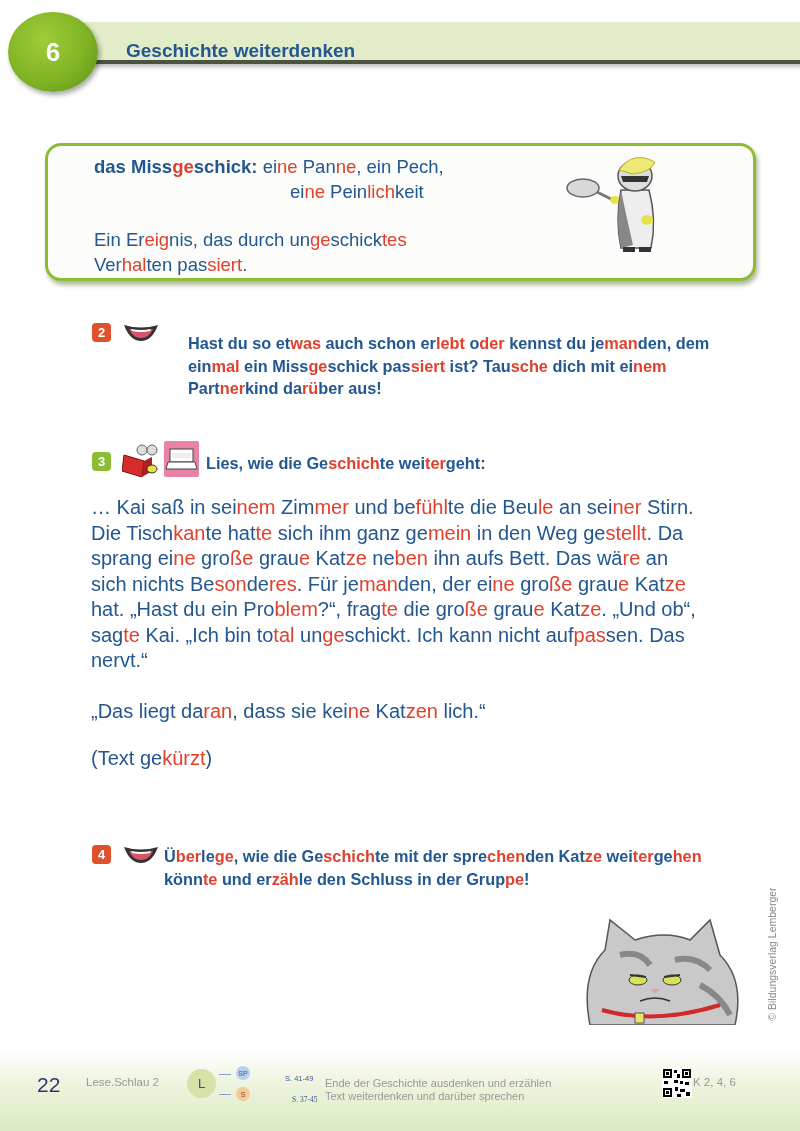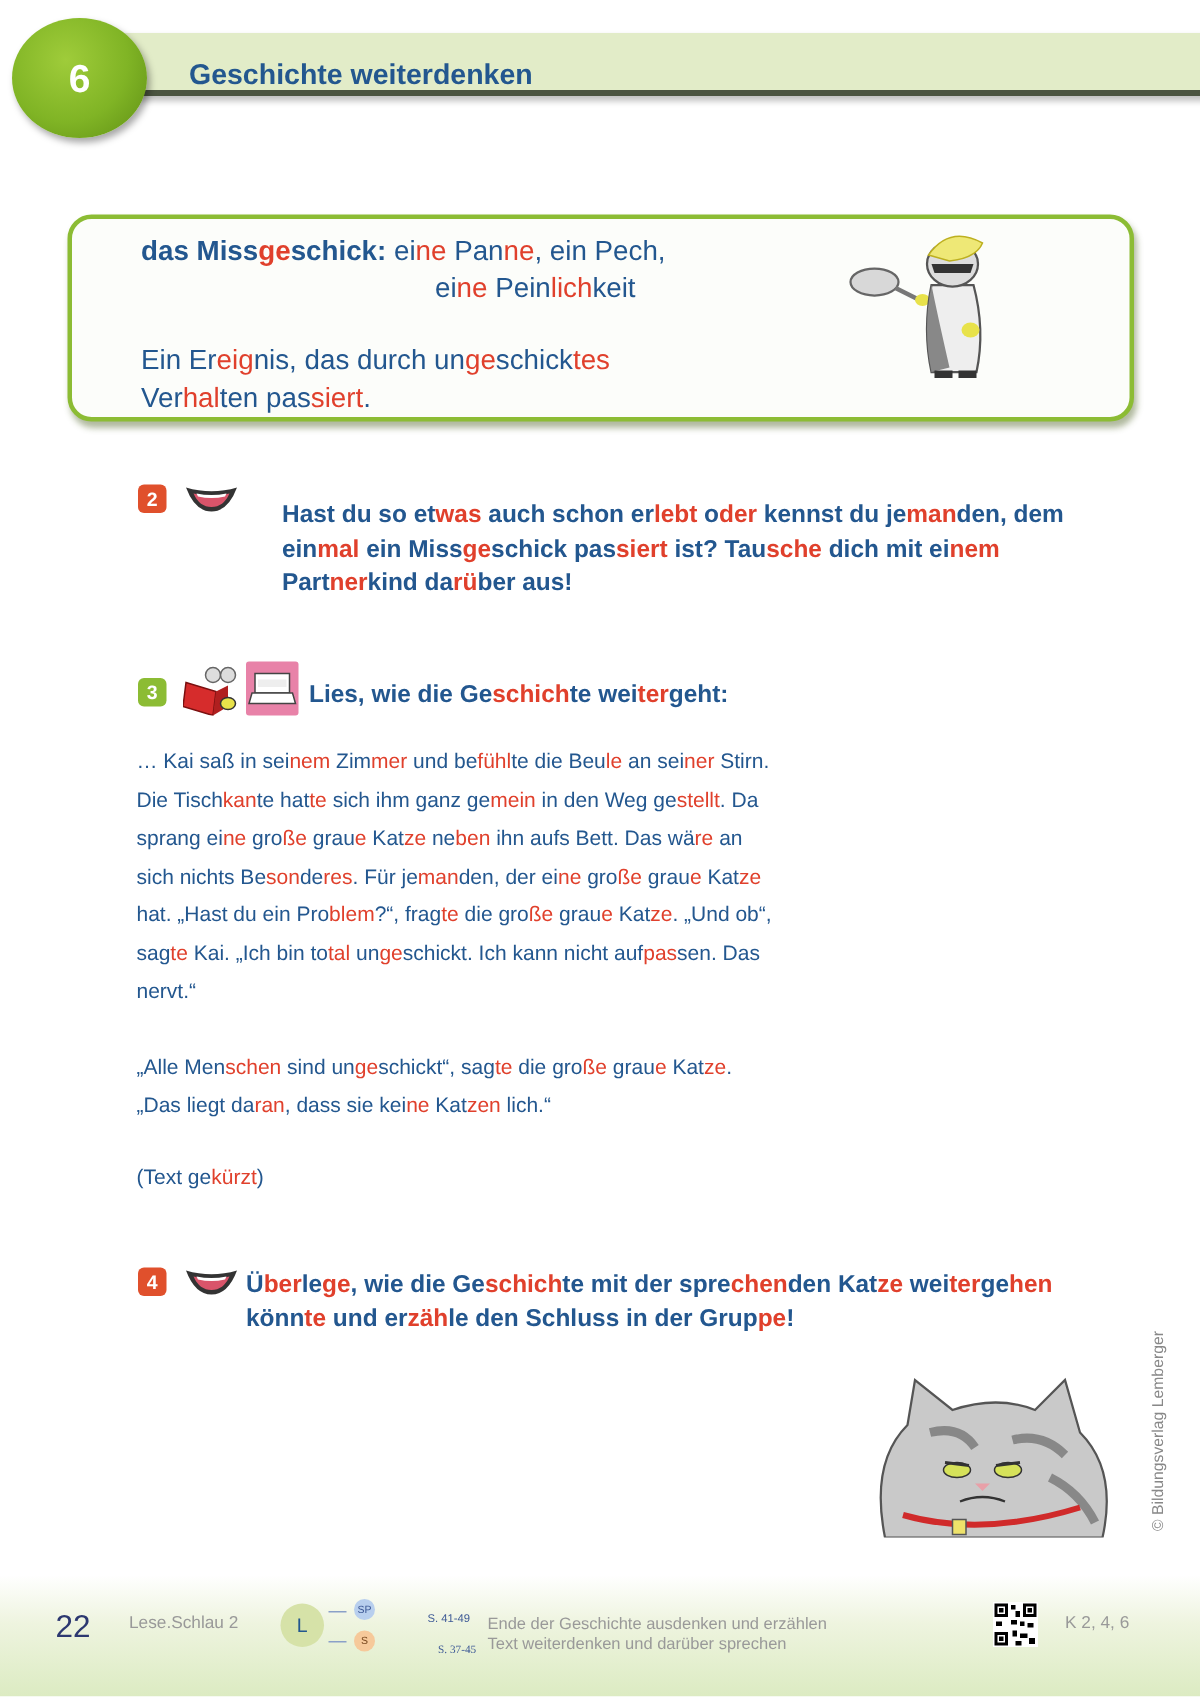--- a/index.html
+++ b/index.html
@@ -21,41 +21,41 @@
     border-radius:16px;background:#fcfdfa;box-shadow:2px 4px 4px rgba(80,100,40,.45);}
   .def-line{position:absolute;font-size:18.5px;white-space:nowrap;}
   .badger{position:absolute;left:563px;top:150px;width:110px;height:108px;}
   
   .task{position:absolute;left:46px;}
   .tnum{position:absolute;width:19px;height:19px;border-radius:4px;color:#fff;font-weight:bold;
     font-size:13px;display:flex;align-items:center;justify-content:center;}
   .tnum.red{background:#e0502c;}
   .tnum.green{background:#8cbc34;}
   .ttext{position:absolute;font-weight:bold;font-size:16.3px;line-height:22.5px;white-space:nowrap;}
-  .story{position:absolute;left:91px;font-size:14px;line-height:25.5px;white-space:nowrap;}
+  .story{position:absolute;left:91px;font-size:20px;line-height:25.5px;white-space:nowrap;}
   .cat{position:absolute;left:580px;top:905px;width:165px;height:120px;}
   .copyright{position:absolute;left:757px;top:880px;width:20px;height:155px;}
   .copyright span{position:absolute;left:-60px;top:68px;width:150px;transform:rotate(-90deg);
     font-size:10.5px;color:#888;white-space:nowrap;text-align:center;}
   
   .footer{position:absolute;left:0;top:1050px;width:800px;height:81px;
     background:linear-gradient(#ffffff 0%,#eef4df 40%,#dcebc2 100%);}
   .f-page{position:absolute;left:37px;top:1073px;font-size:21px;color:#2c3870;}
   .f-book{position:absolute;left:86px;top:1076px;font-size:11.5px;color:#999;}
   .f-L{position:absolute;left:187px;top:1069px;width:29px;height:29px;border-radius:50%;background:#d6e2a8;
     color:#23578f;font-size:13px;display:flex;align-items:center;justify-content:center;}
   .f-sp{position:absolute;left:236px;top:1066px;width:14px;height:14px;border-radius:50%;background:#b8cfee;
     color:#3e5a96;font-size:7px;display:flex;align-items:center;justify-content:center;}
   .f-s{position:absolute;left:236px;top:1087px;width:14px;height:14px;border-radius:50%;background:#f6c99a;
     color:#7a4a20;font-size:7px;display:flex;align-items:center;justify-content:center;}
   .f-ref{position:absolute;font-size:7.5px;color:#3e5a96;margin-left:32px;}
   .f-arrow{position:absolute;height:1px;background:#8aa0c8;width:12px;}
   .f-goal{position:absolute;left:325px;font-size:11px;color:#999;white-space:nowrap;}
   .f-qr{position:absolute;left:662px;top:1068px;width:30px;height:30px;}
-  .f-k{position:absolute;left:710px;top:1076px;font-size:11.5px;color:#999;}
+  .f-k{position:absolute;left:693px;top:1076px;font-size:11.5px;color:#999;}
 </style>
 </head>
 <body>
 
 <div>
   <div class="hdr-band"></div>
   <div class="hdr-circle"></div>
   <div class="hdr-num">6</div>
   <div class="hdr-title">Geschichte weiterdenken</div>
 </div>
@@ -116,21 +116,20 @@
 
 <div class="story" style="top:495px;">
   <div><span class="b">… Kai saß in sei</span><span class="r">nem</span><span class="b"> Zim</span><span class="r">mer</span><span class="b"> und be</span><span class="r">fühl</span><span class="b">te die Beu</span><span class="r">le</span><span class="b"> an sei</span><span class="r">ner</span><span class="b"> Stirn.</span></div>
   <div><span class="b">Die Tisch</span><span class="r">kan</span><span class="b">te hat</span><span class="r">te</span><span class="b"> sich ihm ganz ge</span><span class="r">mein</span><span class="b"> in den Weg ge</span><span class="r">stellt</span><span class="b">. Da</span></div>
   <div><span class="b">sprang ei</span><span class="r">ne</span><span class="b"> gro</span><span class="r">ße</span><span class="b"> grau</span><span class="r">e</span><span class="b"> Kat</span><span class="r">ze</span><span class="b"> ne</span><span class="r">ben</span><span class="b"> ihn aufs Bett. Das wä</span><span class="r">re</span><span class="b"> an</span></div>
   <div><span class="b">sich nichts Be</span><span class="r">son</span><span class="b">de</span><span class="r">res</span><span class="b">. Für je</span><span class="r">man</span><span class="b">den, der ei</span><span class="r">ne</span><span class="b"> gro</span><span class="r">ße</span><span class="b"> grau</span><span class="r">e</span><span class="b"> Kat</span><span class="r">ze</span></div>
   <div><span class="b">hat. „Hast du ein Pro</span><span class="r">blem</span><span class="b">?“, frag</span><span class="r">te</span><span class="b"> die gro</span><span class="r">ße</span><span class="b"> grau</span><span class="r">e</span><span class="b"> Kat</span><span class="r">ze</span><span class="b">. „Und ob“,</span></div>
   <div><span class="b">sag</span><span class="r">te</span><span class="b"> Kai. „Ich bin to</span><span class="r">tal</span><span class="b"> un</span><span class="r">ge</span><span class="b">schickt. Ich kann nicht auf</span><span class="r">pas</span><span class="b">sen. Das</span></div>
   <div><span class="b">nervt.“</span></div>
   <div style="height:25px"></div>
-  <div><span class="b">„Alle Men</span><span class="r">schen</span><span class="b"> sind un</span><span class="r">ge</span><span class="b">schickt“, sag</span><span class="r">te</span><span class="b"> die gro</span><span class="r">ße</span><span class="b"> grau</span><span class="r">e</span><span class="b"> Kat</span><span class="r">ze</span><span class="b">.</span></div>
   <div><span class="b">„Das liegt da</span><span class="r">ran</span><span class="b">, dass sie kei</span><span class="r">ne</span><span class="b"> Kat</span><span class="r">zen</span><span class="b"> lich.“</span></div>
   <div style="height:22px"></div>
   <div><span class="b">(Text ge</span><span class="r">kürzt</span><span class="b">)</span></div>
 </div>
 
 <div class="task">
   <div class="tnum red" style="left:46px;top:845px;">4</div>
   <svg style="position:absolute;left:76px;top:844px;width:38px;height:20px;" viewBox="0 0 38 20">
     <path d="M2 3 Q19 8 36 3 Q30 19 19 19 Q8 19 2 3Z" fill="#333"></path>
     <path d="M7 7 Q19 10 31 7 Q27 16 19 16 Q11 16 7 7Z" fill="#d9546a"></path>

